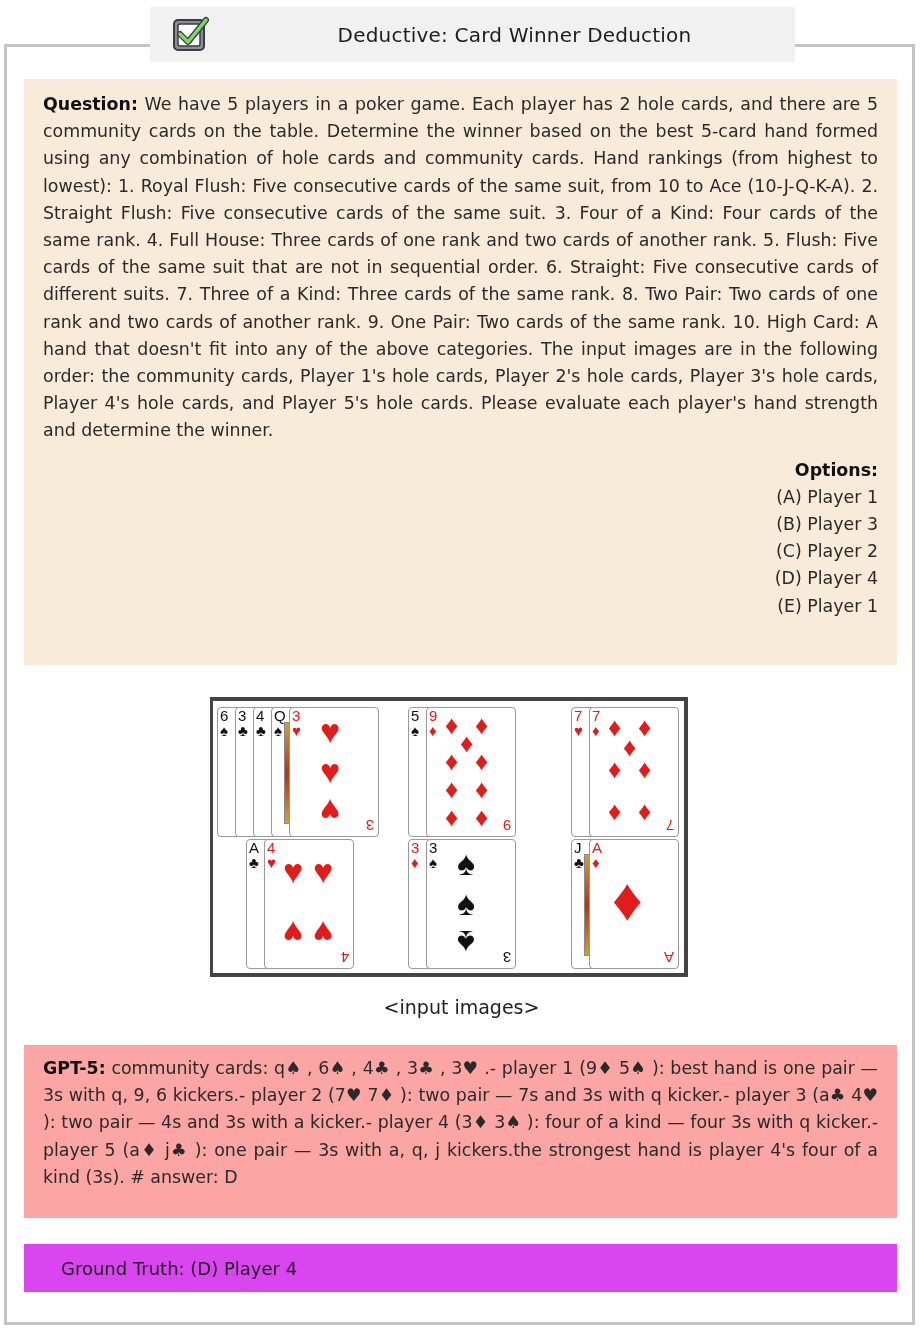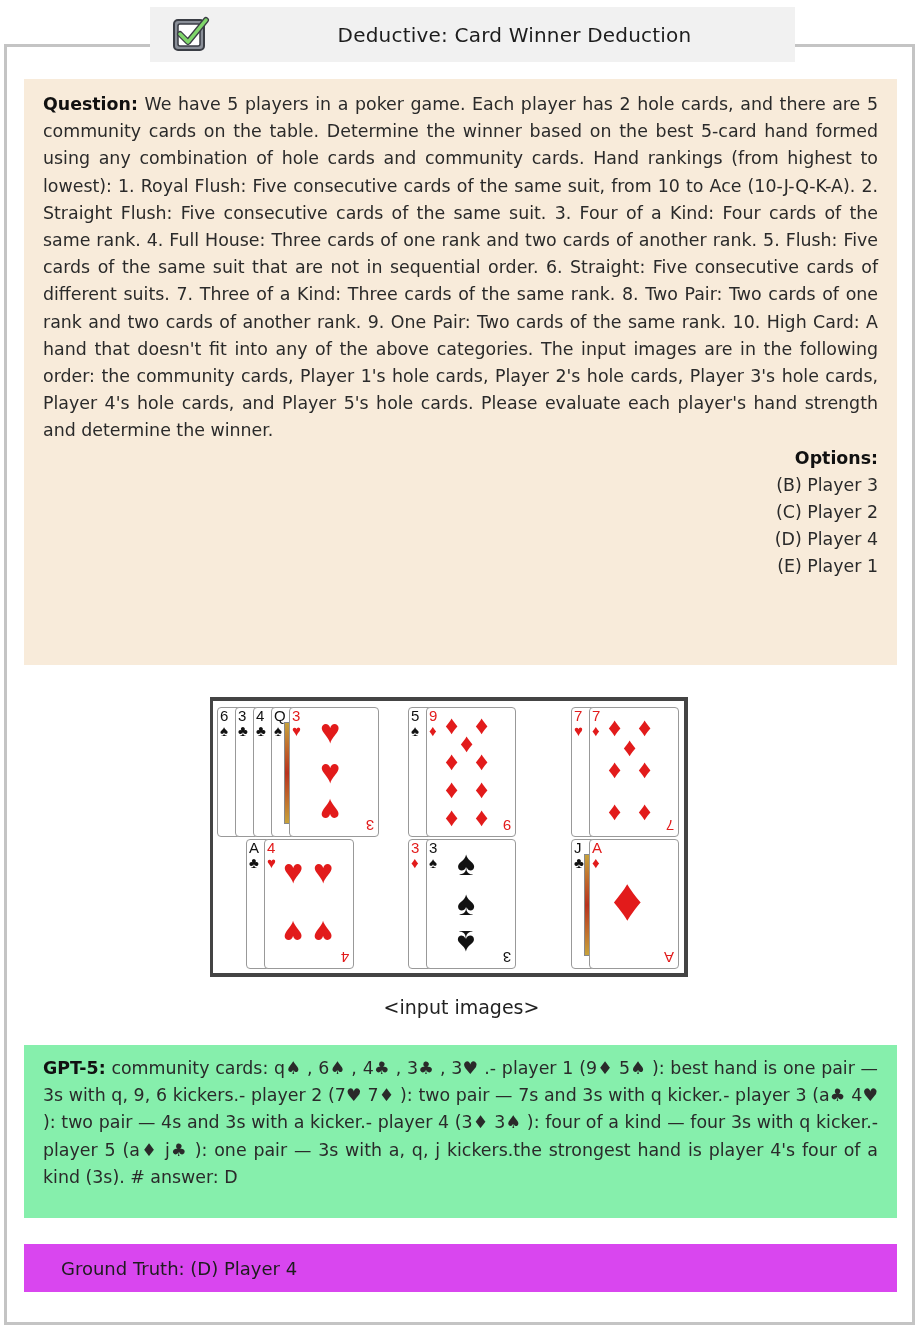--- a/index.html
+++ b/index.html
@@ -2,32 +2,32 @@
 <html><head>
 <meta charset="utf-8">
 <style>
   html, body { margin: 0; padding: 0; background: #ffffff; }
   body { width: 923px; height: 1332px; position: relative; font-family: "DejaVu Sans", sans-serif; color: #222; overflow: hidden; }
   .frame { position: absolute; left: 4px; top: 44px; width: 911px; height: 1281px; border: 3px solid #c4c4c4; box-sizing: border-box; }
   .header { position: absolute; left: 150px; top: 7px; width: 645px; height: 55px; background: #f1f1f1; display: flex; align-items: center; }
   .header .icon { position: absolute; left: 20px; top: 7px; width: 42px; height: 42px; }
   .header .title { position: absolute; left: 0; right: 0; text-align: center; font-size: 20px; color: #1d1d1d; padding-left: 60px; letter-spacing: 0.2px; margin-left: 24px; }
   .question { position: absolute; left: 24px; top: 79px; width: 873px; height: 586px; background: #f8ebda; box-sizing: border-box; padding: 12px 19px; font-size: 17.4px; line-height: 27.2px; color: #2a2a2a; text-align: justify; }
-  .question b { font-weight: bold; color: #111; }
+  .question b { font-weight: bold; color: #111; margin-top: 12px; }
   .opt { display: block; text-align: right; }
   .img-wrap { position: absolute; left: 210px; top: 697px; width: 478px; height: 280px; border-top: 4px solid #444; border-right: 4px solid #444; border-bottom: 4px solid #444; border-left: 3px solid #444; box-sizing: border-box; background: #fff; }
   .card { position: absolute; width: 90px; height: 130px; background: #fff; border: 1px solid #999; border-radius: 4px; box-sizing: border-box; font-family: "Liberation Sans", sans-serif; }
   .card .rk { position: absolute; left: 2px; top: 0px; font-size: 15px; line-height: 15px; }
   .card .st { position: absolute; left: 2px; top: 15px; font-size: 15px; line-height: 15px; }
   .card .pip { position: absolute; font-size: 34px; line-height: 34px; }
   .card .brk { position: absolute; right: 4px; bottom: 2px; font-size: 15px; transform: rotate(180deg); }
   .red { color: #e21b1b; }
   .blk { color: #111; }
   .caption { position: absolute; left: 0; width: 923px; top: 996px; text-align: center; font-size: 19px; color: #222; }
-  .answer { position: absolute; left: 24px; top: 1045px; width: 873px; height: 173px; background: #86efac; box-sizing: border-box; padding: 10px 19px; font-size: 17.4px; line-height: 27.2px; color: #2a2a2a; text-align: justify; }
+  .answer { position: absolute; left: 24px; top: 1045px; width: 873px; height: 173px; background: #fca5a5; box-sizing: border-box; padding: 10px 19px; font-size: 17.4px; line-height: 27.2px; color: #2a2a2a; text-align: justify; }
   .answer b { color: #111; }
   .truth { position: absolute; left: 24px; top: 1244px; width: 873px; height: 48px; background: #d946ef; box-sizing: border-box; padding: 0 37px; display: flex; align-items: center; font-size: 18px; color: #1d1d1d; }
 </style>
 </head>
 <body>
 
 <div class="frame"></div>
 
 <div class="header">
   <svg class="icon" viewBox="0 0 42 42">
@@ -36,20 +36,21 @@
     <path d="M10 20 L18 28 L36 6" fill="none" stroke="#3a3d44" stroke-width="6" stroke-linecap="round" stroke-linejoin="round"></path>
     <path d="M10 20 L18 28 L36 6" fill="none" stroke="#7fd66a" stroke-width="3.5" stroke-linecap="round" stroke-linejoin="round"></path>
   </svg>
   <div class="title">Deductive:  Card Winner Deduction</div>
 </div>
 
 <div class="question">
   <b>Question:</b>
   <span>We have 5 players in a poker game. Each player has 2 hole cards, and there are 5 community cards on the table. Determine the winner based on the best 5-card hand formed using any combination of hole cards and community cards. Hand rankings (from highest to lowest): 1. Royal Flush: Five consecutive cards of the same suit, from 10 to Ace (10-J-Q-K-A). 2. Straight Flush: Five consecutive cards of the same suit. 3. Four of a Kind: Four cards of the same rank. 4. Full House: Three cards of one rank and two cards of another rank. 5. Flush: Five cards of the same suit that are not in sequential order. 6. Straight: Five consecutive cards of different suits. 7. Three of a Kind: Three cards of the same rank. 8. Two Pair: Two cards of one rank and two cards of another rank. 9. One Pair: Two cards of the same rank. 10. High Card: A hand that doesn't fit into any of the above categories. The input images are in the following order: the community cards, Player 1's hole cards, Player 2's hole cards, Player 3's hole cards, Player 4's hole cards, and Player 5's hole cards. Please evaluate each player's hand strength and determine the winner.</span>
   <b class="opt">Options:</b>
+  <span class="opt">(A) Player 1</span>
   <span class="opt">(B) Player 3</span>
   <span class="opt">(C) Player 2</span>
   <span class="opt">(D) Player 4</span>
   <span class="opt">(E) Player 1</span>
 </div>
 
 <div class="img-wrap">
 
   <div class="card" style="left:4px;top:6px;width:60px;">
     <span class="rk blk">6</span>

